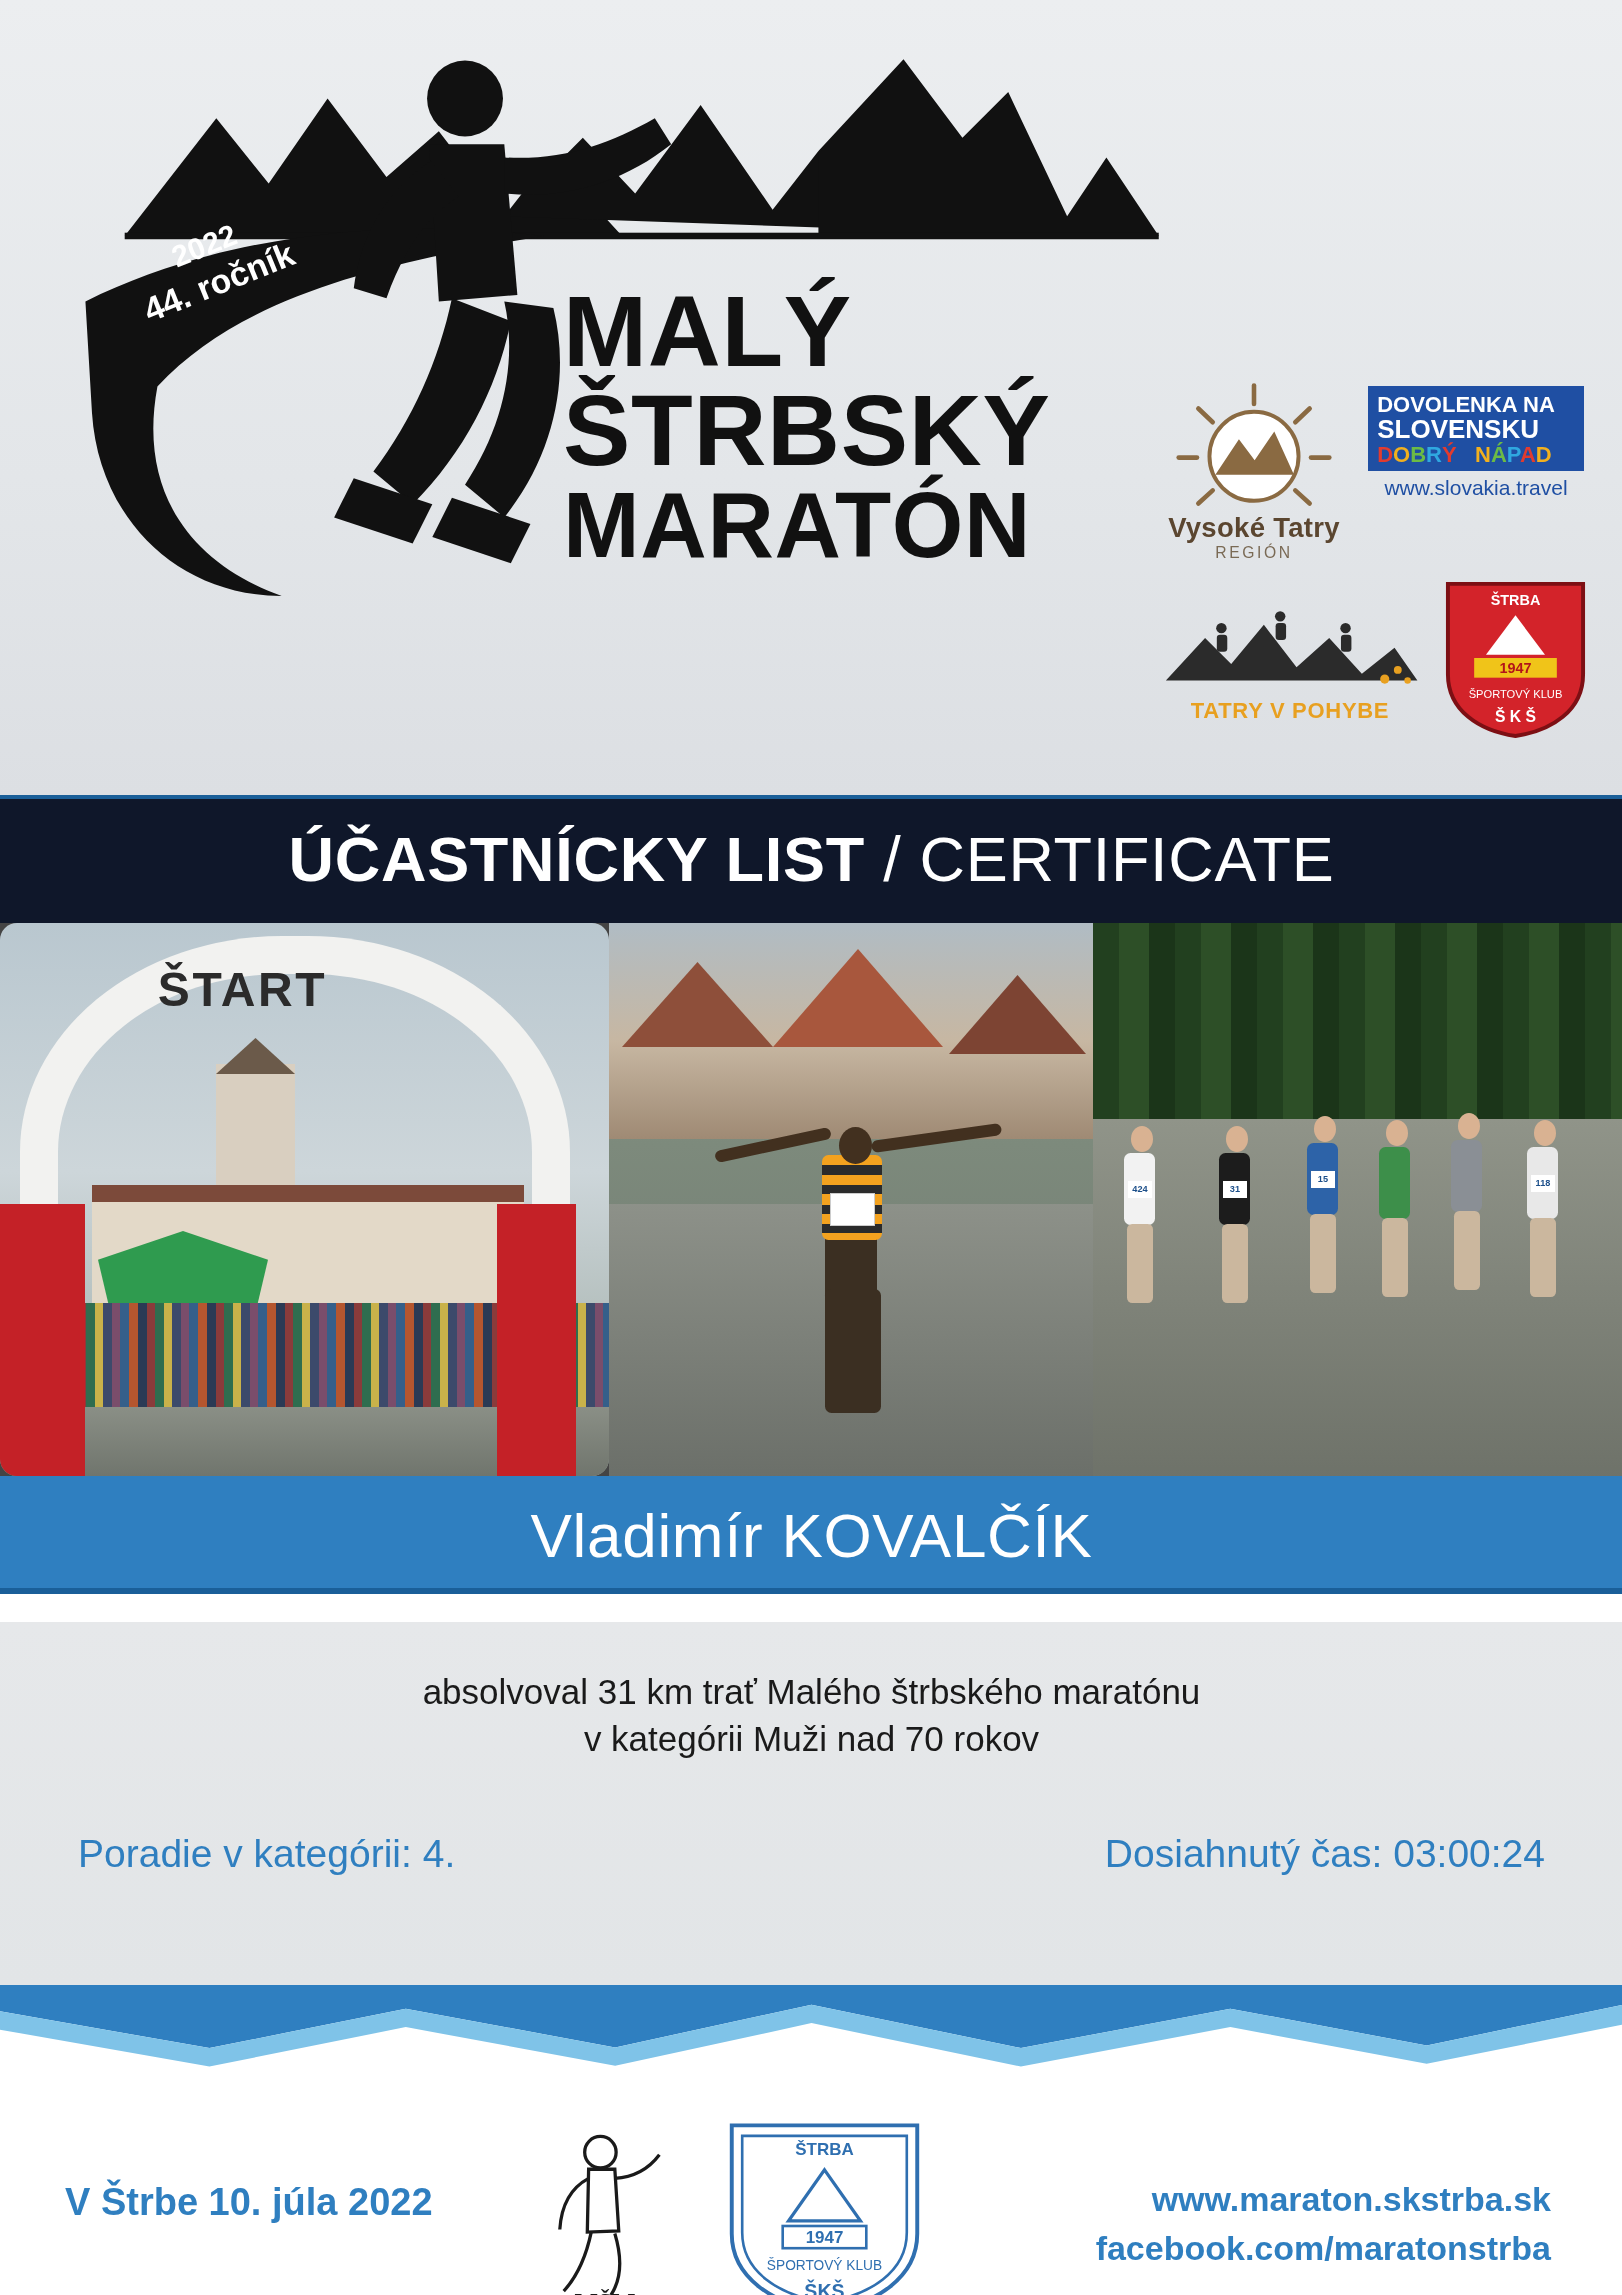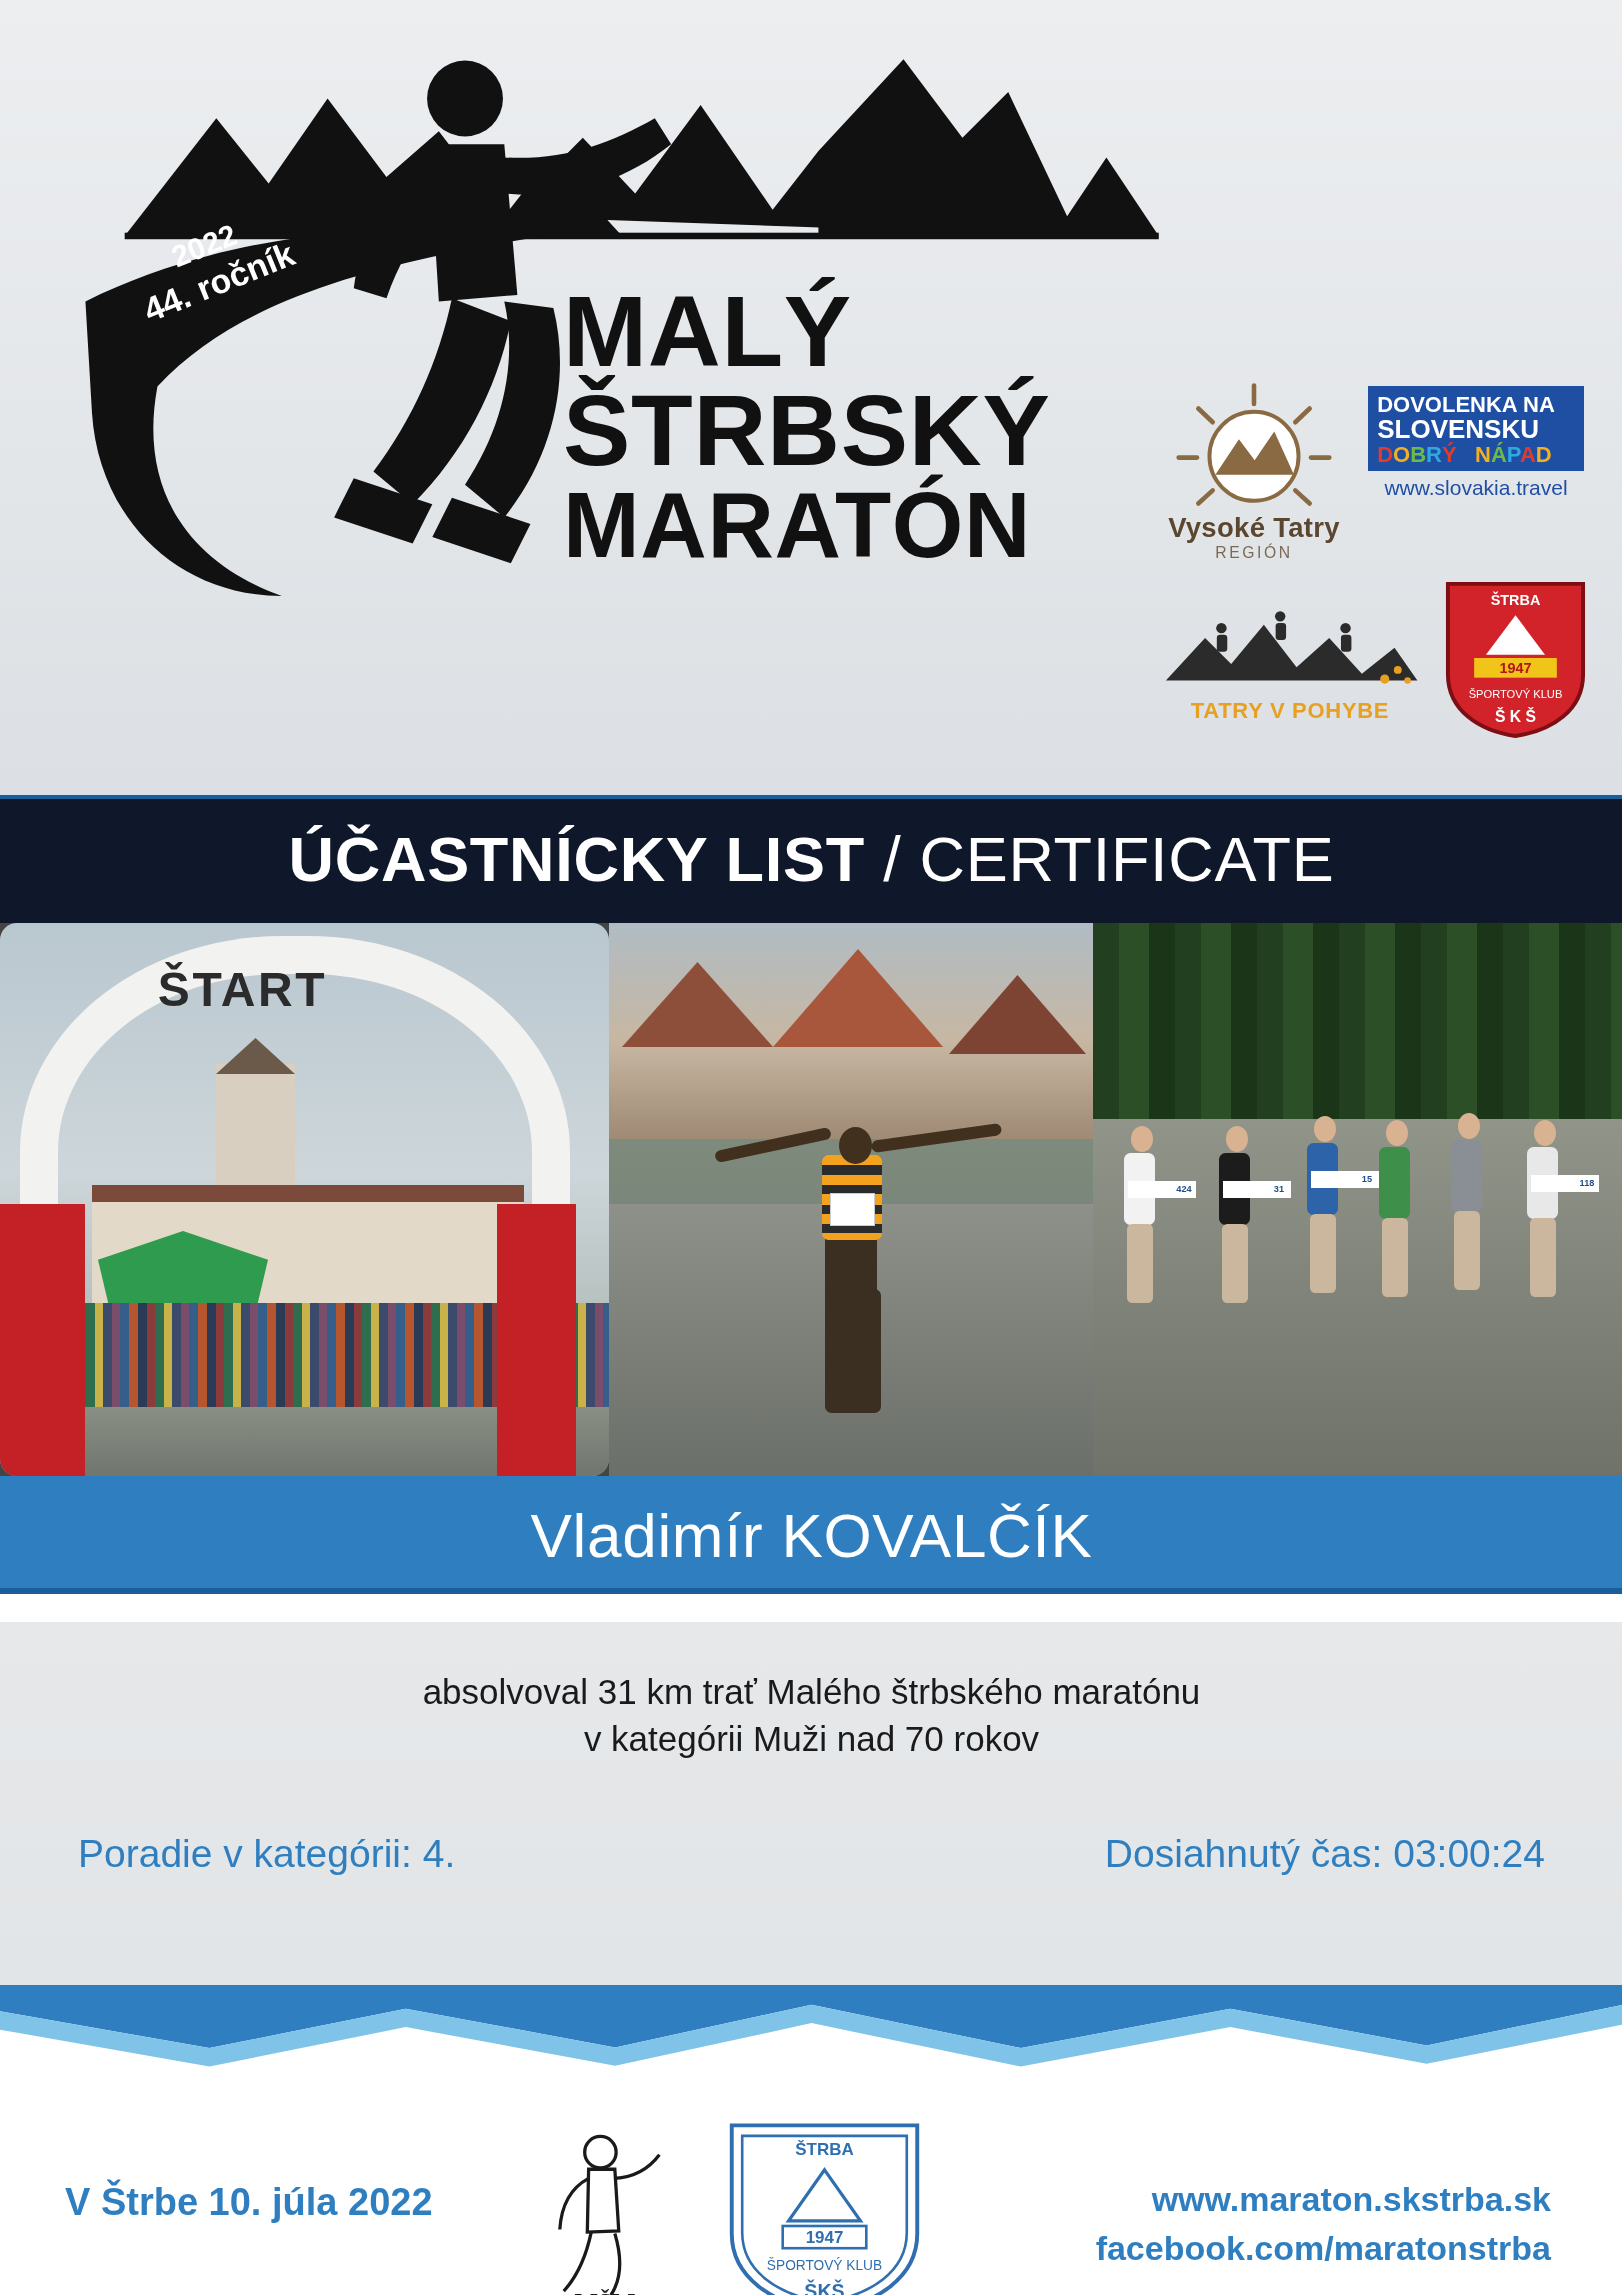--- a/index.html
+++ b/index.html
@@ -263,21 +263,21 @@
     position:absolute; left:0; top:196px; width:100%; height:360px;
     background: linear-gradient(180deg,#909489 0%, #6e7269 100%);
   }
   .ph3-runner {
     position:absolute;
     width:42px; height:196px;
   }
   .ph3-runner .torso { position:absolute; left:5.2px; top:34px; width:31px; height:72px; border-radius:6.5px; }
   .ph3-runner .head  { position:absolute; left:11.8px; top:6.5px; width:22px; height:26px; border-radius:50%; background:#d9b292; }
   .ph3-runner .legs  { position:absolute; left:7.9px; top:105px; width:26px; height:79px; border-radius:5.2px; background:#cbb79e; }
-  .ph3-runner .bib   { position:absolute; left:9.2px; top:62px; width:23.6px; height:17px; background:#fff; font-size:9.2px; color:#1c4f8a; text-align:center; line-height:17px; font-weight:bold;padding-left:44px;}
+  .ph3-runner .bib   { position:absolute; left:9.2px; top:62px; width:23.6px; height:17px; background:#fff; font-size:9.2px; color:#1c4f8a; text-align:center; line-height:17px; font-weight:bold;}
 
   
   .namebar {
     position: relative;
     height: 118px;
     background: #2f7fc0;
     display:flex; align-items:center; justify-content:center;
   }
   .namebar .accent {
     position:absolute; left:0; bottom:0; width:100%; height:6.5px; background:#1a5f99;

